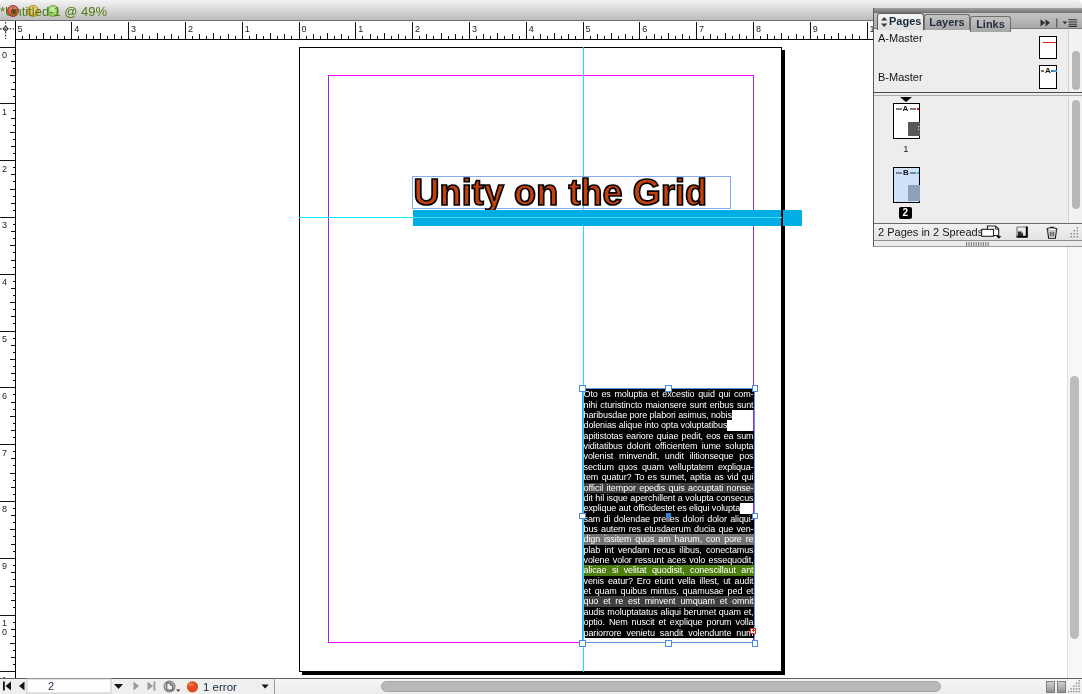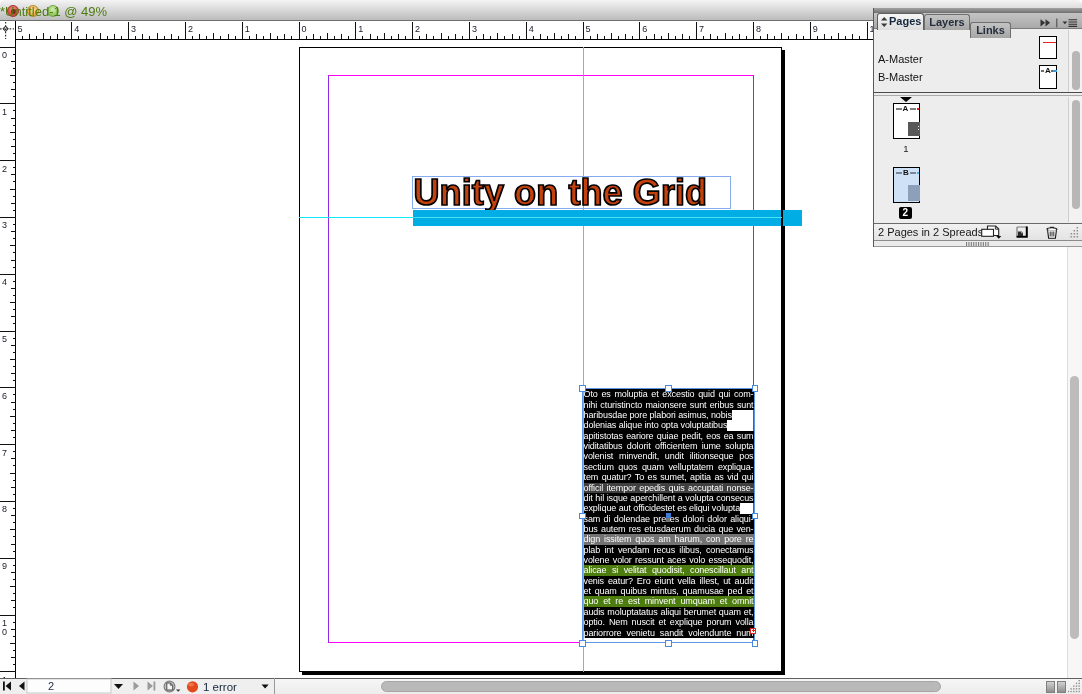--- a/index.html
+++ b/index.html
@@ -37,21 +37,21 @@
     <div style="background:#000;text-align:justify;text-align-last:justify;height:10.36px;overflow:hidden">dit hil isque aperchillent a volupta consecus</div>
     <div style="height:10.36px"><span style="background:#000;display:inline-block;height:10.36px;white-space:nowrap">explique aut officidestet es eliqui volupta</span></div>
     <div style="background:#000;text-align:justify;text-align-last:justify;height:10.36px;overflow:hidden">sam di dolendae prelles dolori dolor aliqui-</div>
     <div style="background:#000000;text-align:justify;text-align-last:justify;height:10.36px;overflow:hidden">bus autem res etusdaerum ducia que ven-</div>
     <div style="background:#737373;text-align:justify;text-align-last:justify;height:10.36px;overflow:hidden">dign issitem quos am harum, con pore re</div>
     <div style="background:#000;text-align:justify;text-align-last:justify;height:10.36px;overflow:hidden">plab int vendam recus ilibus, conectamus</div>
     <div style="background:#000;text-align:justify;text-align-last:justify;height:10.36px;overflow:hidden">volene volor ressunt aces volo essequodit,</div>
     <div style="background:#4d7c0f;text-align:justify;text-align-last:justify;height:10.36px;overflow:hidden">alicae si velitat quodisit, conescillaut ant</div>
     <div style="background:#000;text-align:justify;text-align-last:justify;height:10.36px;overflow:hidden">venis eatur? Ero eiunt vella illest, ut audit</div>
     <div style="background:#000;text-align:justify;text-align-last:justify;height:10.36px;overflow:hidden">et quam quibus mintus, quamusae ped et</div>
-    <div style="background:#4d7c0f;text-align:justify;text-align-last:justify;height:10.36px;overflow:hidden">quo et re est minvent umquam et omnit</div>
+    <div style="background:#404040;text-align:justify;text-align-last:justify;height:10.36px;overflow:hidden">quo et re est minvent umquam et omnit</div>
     <div style="background:#000;text-align:justify;text-align-last:justify;height:10.36px;overflow:hidden">audis moluptatatus aliqui berumet quam et,</div>
     <div style="background:#000;text-align:justify;text-align-last:justify;height:10.36px;overflow:hidden">optio. Nem nuscit et explique porum volla</div>
     <div style="background:#000;text-align:justify;text-align-last:justify;height:10.36px;overflow:hidden">pariorrore venietu sandit volendunte num</div>
   </div>
 
 <div class="abs" style="left:582px;top:388px;width:172.5px;height:255.4px;border:1px solid #5c97e6;box-sizing:border-box"></div>
 <div style="position:absolute;left:579.0px;top:385.0px;width:4.6px;height:4.6px;background:#fff;border:1px solid #4a89e0"></div>
 <div style="position:absolute;left:665.2px;top:385.0px;width:4.6px;height:4.6px;background:#fff;border:1px solid #4a89e0"></div>
 <div style="position:absolute;left:751.5px;top:385.0px;width:4.6px;height:4.6px;background:#fff;border:1px solid #4a89e0"></div>
 <div style="position:absolute;left:579.0px;top:512.7px;width:4.6px;height:4.6px;background:#fff;border:1px solid #4a89e0"></div>
@@ -177,28 +177,28 @@
 <div style="position:absolute;left:873px;top:8px;width:209px;height:239px;background:#ededed;border-left:1px solid #5a5a5a;box-sizing:border-box">
     <div style="position:absolute;left:0;top:0;width:209px;height:5px;background:linear-gradient(#a2a2a2,#707070)"></div>
     <div style="position:absolute;left:0;top:5px;width:209px;height:16px;background:linear-gradient(#c4c4c4,#a9a9a9);border-bottom:1px solid #7c7c7c;box-sizing:border-box"></div>
     <div style="position:absolute;left:3px;top:5px;width:47px;height:17px;background:linear-gradient(#f6f6f6,#dedede);border:1px solid #5f5f5f;border-bottom:none;border-radius:3px 3px 0 0;box-sizing:border-box"></div>
     <svg width="7" height="11" style="position:absolute;left:6.5px;top:8.5px" xmlns="http://www.w3.org/2000/svg">
       <path d="M3.2 0L6.4 3.6H0z" fill="#3a3a3a"></path>
       <path d="M3.2 10L0 6.4h6.4z" fill="#3a3a3a"></path>
     </svg>
     <div style="position:absolute;left:15px;top:7px;font-family:'Liberation Sans';font-size:11px;font-weight:bold;color:#15273b">Pages</div>
     <div style="position:absolute;left:50px;top:6px;width:46px;height:16px;background:linear-gradient(#c3c3c3,#a6a6a6);border:1px solid #6f6f6f;border-bottom:none;border-radius:3px 3px 0 0;box-sizing:border-box;text-align:center;font-family:'Liberation Sans';font-size:11px;font-weight:bold;color:#242e3c;line-height:15px">Layers</div>
-    <div style="position:absolute;left:96px;top:14px;width:41px;height:16px;background:linear-gradient(#c3c3c3,#a6a6a6);border:1px solid #6f6f6f;border-bottom:none;border-radius:3px 3px 0 0;box-sizing:border-box;text-align:center;font-family:'Liberation Sans';font-size:11px;font-weight:bold;color:#242e3c;line-height:15px">Links</div>
+    <div style="position:absolute;left:96px;top:8px;width:41px;height:16px;background:linear-gradient(#c3c3c3,#a6a6a6);border:1px solid #6f6f6f;border-bottom:none;border-radius:3px 3px 0 0;box-sizing:border-box;text-align:center;font-family:'Liberation Sans';font-size:11px;font-weight:bold;color:#242e3c;line-height:15px">Links</div>
     <svg width="42" height="14" style="position:absolute;left:164px;top:8px" xmlns="http://www.w3.org/2000/svg">
       <path d="M2.5 3.2l4.6 3.6-4.6 3.6z M7.5 3.2l4.6 3.6-4.6 3.6z" fill="#333"></path>
       <path d="M18.8 2.5v9" stroke="#555" stroke-width="1.2"></path>
       <path d="M24.5 5.5l2.4 2.8 2.4-2.8z" fill="#333"></path>
       <path d="M30.5 3.8h8.6M30.5 6h8.6M30.5 8.2h8.6M30.5 10.4h8.6" stroke="#333" stroke-width="1.1"></path>
     </svg>
-    <div style="position:absolute;left:4px;top:45px;font-family:'Liberation Sans';font-size:11px;color:#111">A-Master</div>
+    <div style="position:absolute;left:4px;top:24px;font-family:'Liberation Sans';font-size:11px;color:#111">A-Master</div>
     <div style="position:absolute;left:165px;top:28px;width:18px;height:23px;background:#fff;border:1.5px solid #000;box-sizing:border-box">
       <div style="position:absolute;left:3px;top:4.5px;width:13px;height:1.4px;background:#e32222"></div>
     </div>
     <div style="position:absolute;left:4px;top:63px;font-family:'Liberation Sans';font-size:11px;color:#111">B-Master</div>
     <div style="position:absolute;left:165px;top:56.5px;width:18px;height:24px;background:#fff;border:1.5px solid #000;box-sizing:border-box">
       <div style="position:absolute;left:1px;top:4.6px;width:3.4px;height:1.6px;background:#6c6c6c"></div>
       <div style="position:absolute;left:5px;top:0px;font-family:'Liberation Sans';font-size:8px;font-weight:bold;color:#111">A</div>
       <div style="position:absolute;left:11px;top:4.6px;width:2.4px;height:1.6px;background:#6c6c6c"></div>
       <div style="position:absolute;left:13.4px;top:4.4px;width:3.6px;height:2px;background:#2e9fe8"></div>
     </div>

